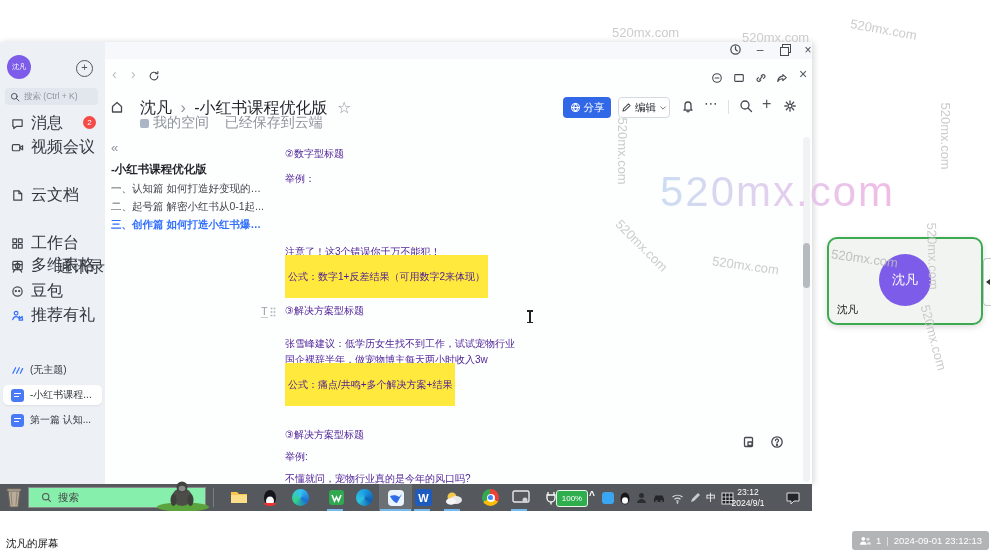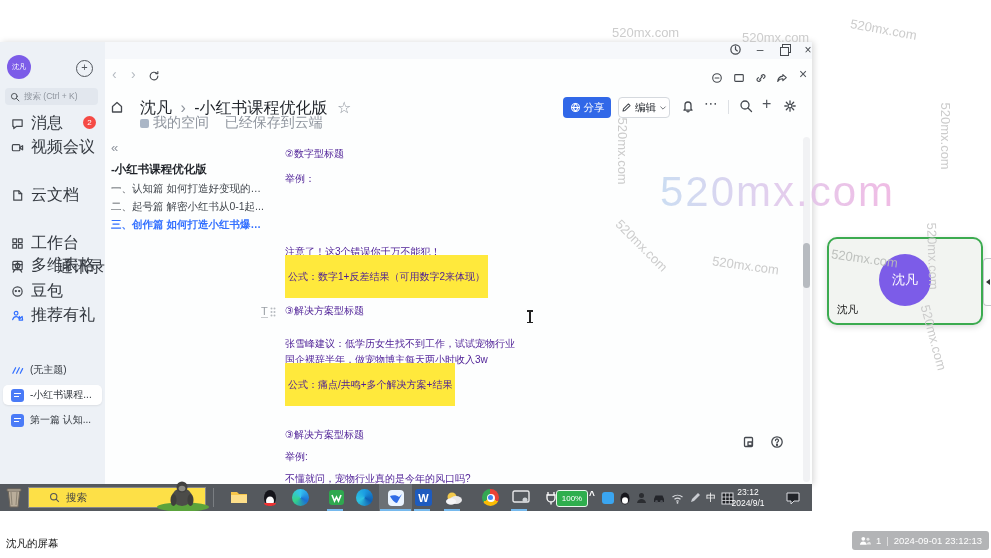--- a/index.html
+++ b/index.html
@@ -59,22 +59,22 @@
   .cam{left:827px;top:237px;width:156px;height:88px;background:#f2f4f1;border:2.5px solid #3cab50;
        border-radius:10px;box-sizing:border-box;box-shadow:0 2px 6px rgba(0,0,0,.15);}
   .cam-avatar{left:50px;top:15px;width:52px;height:52px;border-radius:50%;background:#7c5ce8;color:#fff;
               font-size:13px;display:flex;align-items:center;justify-content:center;}
   .cam-name{left:8px;bottom:6px;font-size:10.5px;color:#111;}
   .cam-tab{left:983px;top:258px;width:8px;height:46px;background:#fcfcfc;border:1px solid #c3c6ca;border-right:none;
            border-radius:4px 0 0 4px;display:flex;align-items:center;justify-content:center;}
   .cam-tab:before{content:"";border-right:4px solid #333;border-top:3px solid transparent;border-bottom:3px solid transparent;}
   
   .taskbar{left:0;top:484px;width:812px;height:27px;background:#55595e;display:flex;align-items:center;}
-  .tb-search{position:absolute;left:28px;top:3px;width:178px;height:21px;background:#fde047;border:1px solid #888;
-             display:flex;align-items:center;gap:6px;padding-left:20px;box-sizing:border-box;}
+  .tb-search{position:absolute;left:28px;top:3px;width:178px;height:21px;background:#86efac;border:1px solid #888;
+             display:flex;align-items:center;gap:6px;padding-left:12px;box-sizing:border-box;}
   .tb-search span{font-size:10.5px;color:#444;}
   .tbicon{position:absolute;top:3px;width:21px;height:21px;display:flex;align-items:center;justify-content:center;}
   .underline{position:absolute;top:24.5px;height:2px;background:#76b9ed;}
   .tb-batt{position:absolute;left:556px;top:6px;width:30px;height:15px;background:#2fae4d;border:1.5px solid #eaf6ec;
            border-radius:3px;color:#fff;font-size:8px;display:flex;align-items:center;justify-content:center;}
   .tb-clock{position:absolute;left:726px;top:3px;width:44px;color:#fff;font-size:8.5px;text-align:center;line-height:10.5px;}
   .tray{position:absolute;top:7px;display:flex;align-items:center;}
   
   .screen-label{left:6px;top:537px;font-size:10.5px;color:#111;}
   .meet-pill{left:852px;top:531px;height:19px;background:rgba(128,130,133,.6);border-radius:3px;color:#fff;

